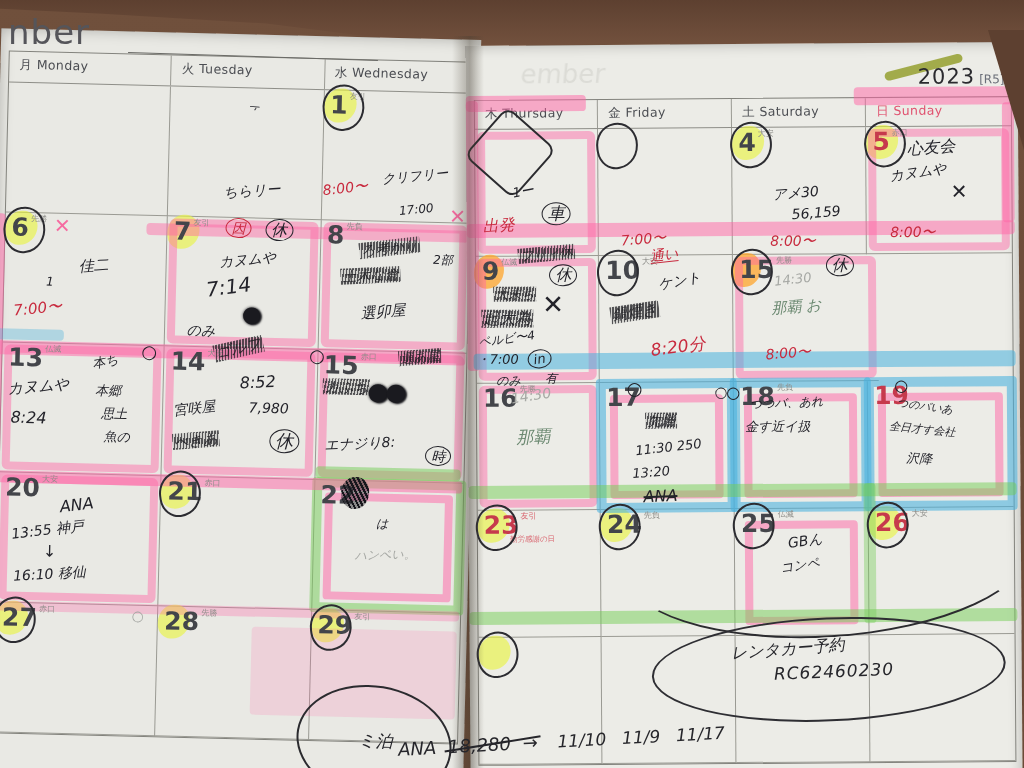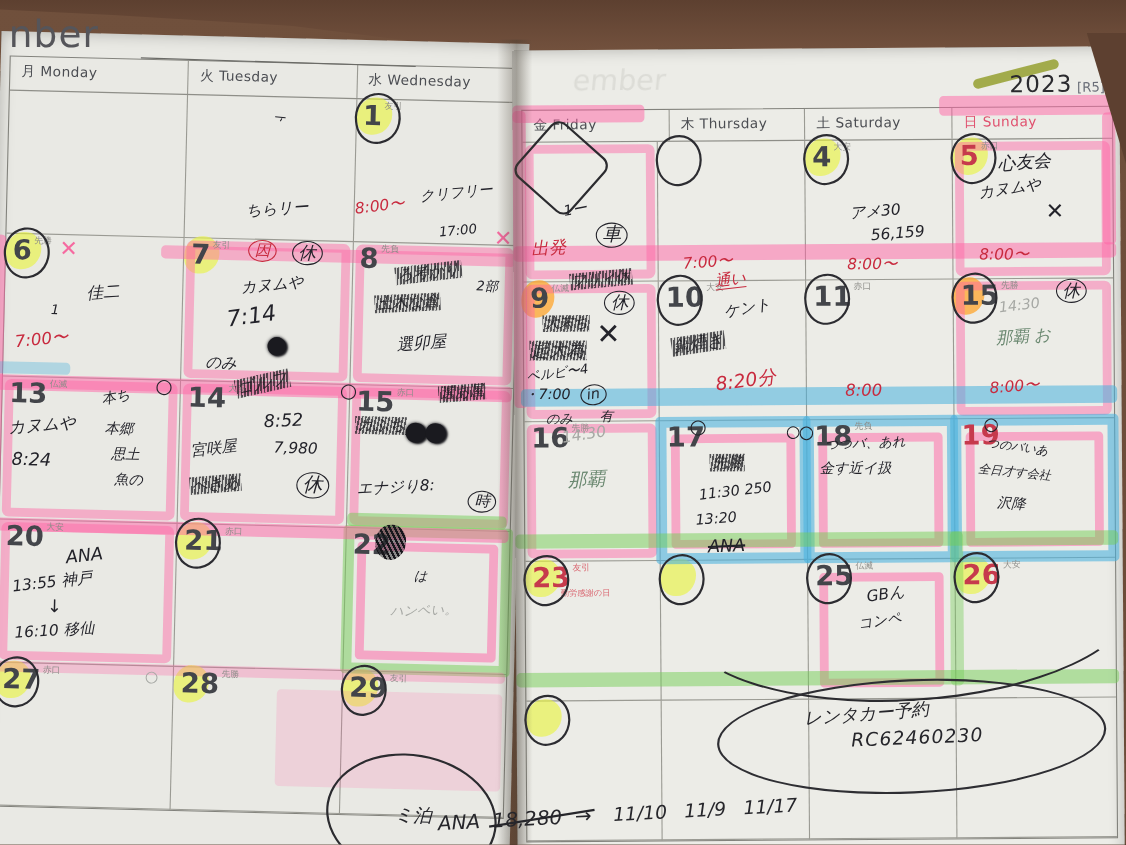--- a/index.html
+++ b/index.html
@@ -241,22 +241,22 @@
     </div>
   </div>
 
   <div class="page right">
     <span class="ghost">ember</span>
     <div class="year-wrap">
       <span class="year">2023</span><span class="era">[R5]</span>
     </div>
     <div class="grid" id="grid-right" style="top:54px;">
         <div class="hrow" style="height: 28px;">
+          <div class="hcell" style="width: 23%;">木  Thursday</div>
           <div class="hcell" style="width: 25%;">金  Friday</div>
-          <div class="hcell" style="width: 23%;">木  Thursday</div>
           <div class="hcell" style="width: 25%;">土  Saturday</div>
           <div class="hcell red" style="width: 27%;">日  Sunday</div>
         </div>
         <div class="wrow" style="height: 127px;">
           <div class="cell" style="width: 23%;">
             <div class="mark pink-box"></div>
             <div class="mark pen-diamond"></div>
             <span class="hw" style="left: 30%; top: 44%; font-size: 13px; transform: rotate(-10deg);">1ー</span>
             <span class="hw red" style="left: 6%; top: 70%; font-size: 16px; transform: rotate(-4deg);">出発</span>
             <span class="hw circle" style="left: 54%; top: 58%; font-size: 17px;">車</span>
@@ -301,25 +301,20 @@
             <span class="hw" style="left: 56%; top: 92%; font-size: 12px;">有</span>
           </div>
           <div class="cell" style="width: 25%;">
             <div class="mark pen-circle"></div>
             <div class="daterow"><span class="dnum">10</span><span class="rokuyo">大安</span></div>
             <span class="hw red underline" style="left: 38%; top: -6%; font-size: 14px; transform: rotate(-6deg);">通い</span>
             <span class="hw" style="left: 44%; top: 14%; font-size: 14px; transform: rotate(-10deg);">ケント</span>
             <span class="hw red scrib" style="left: 8%; top: 38%; font-size: 15px; transform: rotate(-8deg);">鍋煙き</span>
             <span class="hw red" style="left: 38%; top: 66%; font-size: 17px; transform: rotate(-7deg);">8:20分</span>
           </div>
-          <div class="cell" style="width: 25%;">
-            <div class="mark pen-circle"></div>
-            <div class="daterow"><span class="dnum">11</span><span class="rokuyo">赤口</span></div>
-            <span class="hw red" style="left: 26%; top: 74%; font-size: 15px;">8:00</span>
-          </div>
           <div class="cell" style="width: 27%;">
             <div class="mark pink-box"></div>
             <div class="mark orange-blob"></div>
             <div class="mark pen-circle"></div>
             <div class="daterow"><span class="dnum">15</span><span class="rokuyo">先勝</span></div>
             <span class="hw circle" style="left: 64%; top: 0%; font-size: 16px;">休</span>
             <span class="hw pencil" style="left: 28%; top: 14%; font-size: 13px; transform: rotate(-6deg);">14:30</span>
             <span class="hw greenpen" style="left: 26%; top: 36%; font-size: 15px; transform: rotate(-4deg);">那覇 お</span>
             <span class="hw red" style="left: 22%; top: 72%; font-size: 14px; transform: rotate(-4deg);">8:00〜</span>
           </div>
@@ -362,20 +357,21 @@
         </div>
         <div class="wrow" style="height: 127px;">
           <div class="cell" style="width: 23%;">
             <div class="mark yellow-blob"></div>
             <div class="mark pen-circle"></div>
             <div class="daterow"><span class="dnum red">23</span><span class="rokuyo red">友引</span><span class="holiday">勤労感謝の日</span></div>
           </div>
           <div class="cell" style="width: 25%;">
             <div class="mark yellow-blob"></div>
             <div class="mark pen-circle"></div>
+            <div class="daterow"><span class="dnum">24</span><span class="rokuyo">先負</span></div>
           </div>
           <div class="cell" style="width: 25%;">
             <div class="mark pink-inner"></div>
             <div class="mark pen-circle"></div>
             <div class="daterow"><span class="dnum">25</span><span class="rokuyo">仏滅</span></div>
             <span class="hw" style="left: 40%; top: 20%; font-size: 14px; transform: rotate(-8deg);">GBん</span>
             <span class="hw" style="left: 34%; top: 40%; font-size: 13px; transform: rotate(-8deg);">コンペ</span>
           </div>
           <div class="cell" style="width: 27%;">
             <div class="mark yellow-blob"></div>

